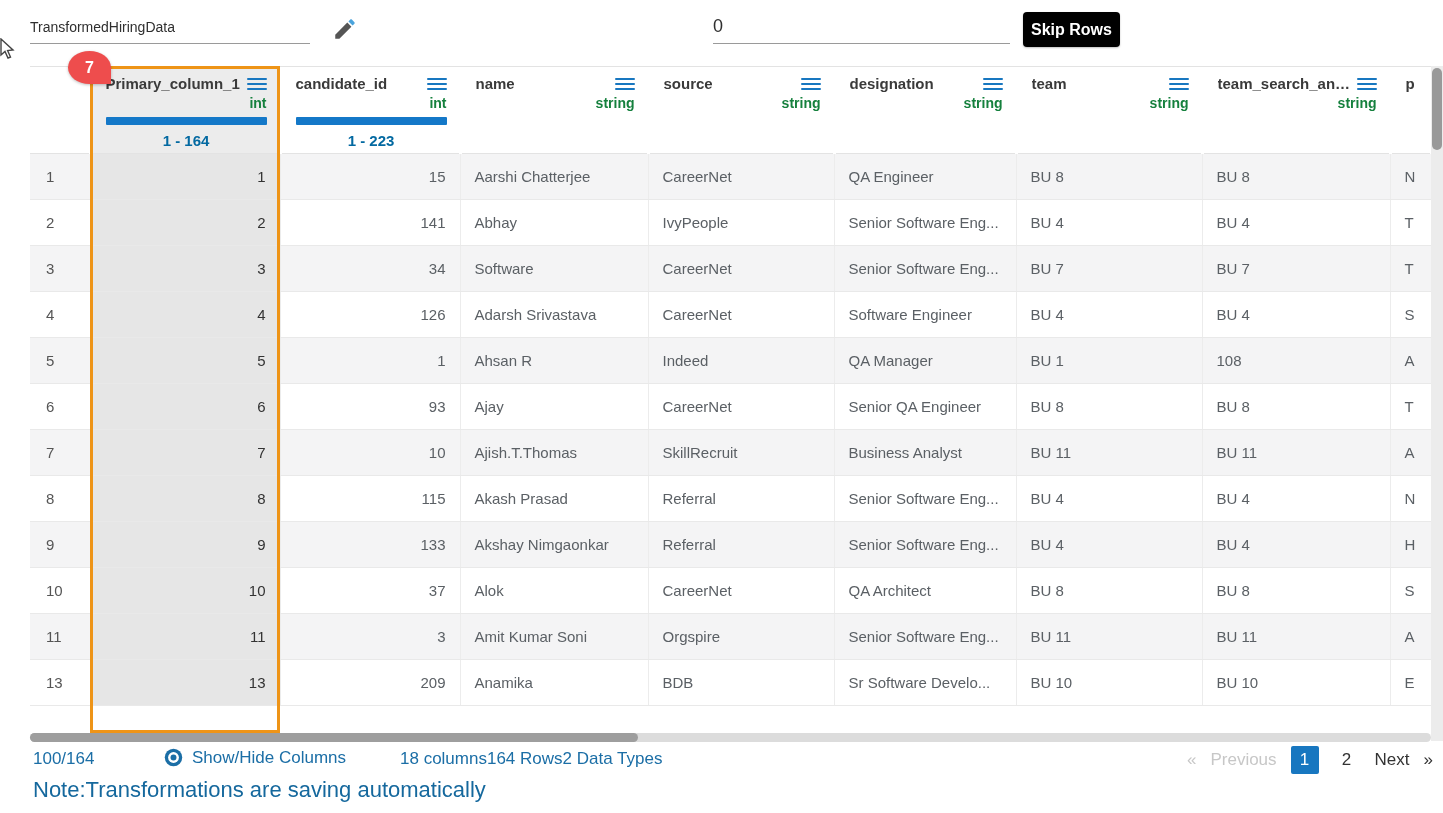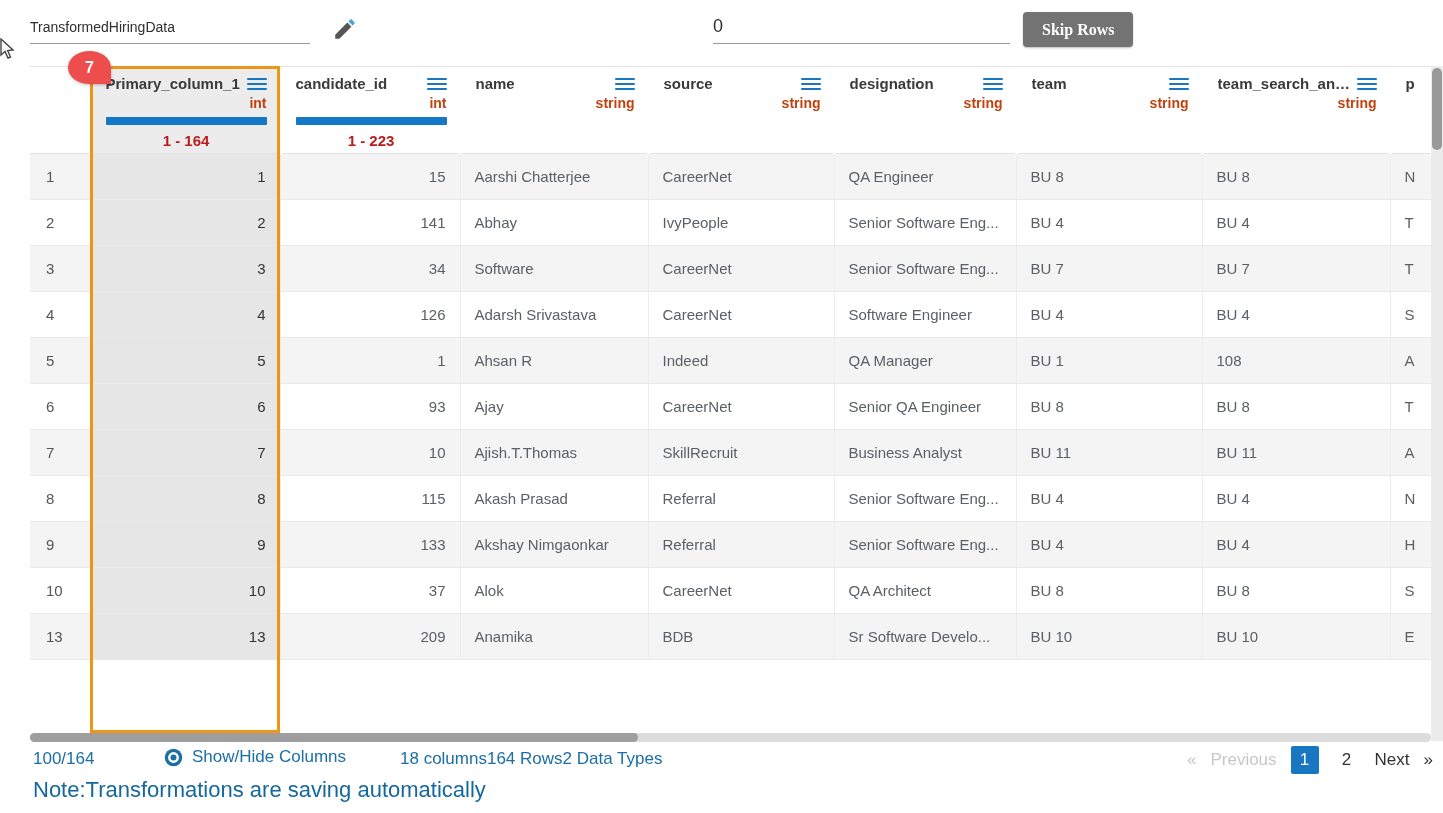--- a/index.html
+++ b/index.html
@@ -8,23 +8,23 @@
   .stage { position:relative; width:1443px; height:813px; background:#fff; }
 
   
   .title-input { position:absolute; left:30px; top:10px; width:280px; height:34px;
     border:none; border-bottom:1px solid #9a9a9a; font-size:14px; color:#2f2f2f;
     font-family:"Liberation Sans", sans-serif; background:transparent; outline:none; }
   .pencil { position:absolute; left:332px; top:16px; width:26px; height:26px; cursor:pointer; }
   .skip-input { position:absolute; left:713px; top:10px; width:297px; height:34px;
     border:none; border-bottom:1px solid #9a9a9a; font-size:18px; color:#2f2f2f;
     font-family:"Liberation Sans", sans-serif; background:transparent; outline:none; }
-  .skip-btn { position:absolute; left:1023px; top:12px; height:35px; padding:0 19px;
-    background:#737373; color:#fff; border:none; border-radius:4px; font-size:16px;
-    font-weight:700; font-family:Liberation Serif, serif; cursor:pointer;
+  .skip-btn { position:absolute; left:1023px; top:12px; height:35px; padding:0 8px;
+    background:#000000; color:#fff; border:none; border-radius:4px; font-size:16px;
+    font-weight:700; font-family:Liberation Sans, sans-serif; cursor:pointer;
     box-shadow:0 1px 2px rgba(0,0,0,.25); }
 
   
   .cursor { position:absolute; left:0px; top:38px; width:15px; height:22px; z-index:60; }
 
   
   .grid-wrap { position:absolute; left:30px; top:66px; width:1401px; height:667px;
     overflow:hidden; border-top:1px solid #e3e3e3; }
   table.grid { border-collapse:collapse; table-layout:fixed; width:1401px; }
   .grid th, .grid td { overflow:hidden; white-space:nowrap; text-overflow:ellipsis; }
@@ -34,23 +34,23 @@
   .grid th.rownum-h { border:none; background:#fff; border-bottom:1px solid #e3e3e3; }
   .cw-n  { width:60px; }
   .cw-0 { width:190px; } .cw-1 { width:180px; } .cw-2 { width:188px; }
   .cw-3 { width:186px; } .cw-4 { width:182px; } .cw-5 { width:186px; }
   .cw-6 { width:188px; } .cw-7 { width:41px; }
 
   .h-top { display:flex; justify-content:space-between; align-items:flex-start; }
   .h-name { font-size:15px; color:#3a3a3a; overflow:hidden; text-overflow:ellipsis; }
   .burger { display:inline-block; width:20px; padding-top:3px; flex:0 0 auto; cursor:pointer; }
   .burger i { display:block; height:2px; background:#1877c0; margin-bottom:3px; border-radius:1px; }
-  .h-type { text-align:right; font-size:14px; color:#c2410c; margin-top:2px; }
+  .h-type { text-align:right; font-size:14px; color:#15803d; margin-top:2px; }
   .h-bar { height:8px; background:#1478c8; margin-top:6px; border-radius:1px; }
-  .h-range { text-align:center; font-size:15px; color:#b91c1c; margin-top:7px; }
+  .h-range { text-align:center; font-size:15px; color:#0369a1; margin-top:7px; }
   th.sel-col { background:#ececec; }
 
   .grid td { height:46px; padding:0 14px; font-size:15px; color:#5b6065;
     border-bottom:1px solid #e9e9e9; border-right:1px solid #ececec; }
   .grid tbody tr:nth-child(odd) td { background:#f4f4f5; }
   .grid tbody tr:nth-child(even) td { background:#ffffff; }
   .grid td.rownum { color:#555; padding-left:16px; border-right:1px solid #e3e3e3; }
   .grid td.num { text-align:right; }
   .grid td.sel-col { background:#e6e6e6 !important; color:#333; }
 
@@ -70,21 +70,21 @@
   .vthumb { position:absolute; left:1px; top:2px; width:10px; height:82px;
     background:#999; border-radius:6px; cursor:pointer; }
   .hscroll { position:absolute; left:30px; top:733px; width:1401px; height:9px;
     background:#dcdcdc; border-radius:5px; }
   .hthumb { position:absolute; left:0; top:0; width:608px; height:9px;
     background:#9e9e9e; border-radius:5px; cursor:pointer; }
 
   
   .f-counter { position:absolute; left:33px; top:749px; font-size:17px; color:#1b6ea6; }
   .f-showhide { position:absolute; left:163px; top:747px; display:flex; gap:8px;
-    color:#1b6ea6; font-size:17px; cursor:pointer; }
+    align-items:center; color:#1b6ea6; font-size:17px; cursor:pointer; }
   .f-stats { position:absolute; left:400px; top:749px; display:flex; gap:0;
     color:#1b6ea6; font-size:17px; font-weight:400; }
   .f-note { position:absolute; left:33px; top:777px; font-size:22px; color:#15689d; }
   .pager { position:absolute; right:10px; top:746px; display:flex; align-items:center;
     gap:14px; font-size:17px; color:#333; }
   .pg-dim { color:#c7c7c7; }
   .pg-page { min-width:28px; height:28px; display:flex; align-items:center;
     justify-content:center; cursor:pointer; }
   .pg-active { background:#1877c0; color:#fff; border-radius:2px; }
 </style>
@@ -303,20 +303,31 @@
             <td class="cw-0 num sel-col">10</td>
             <td class="cw-1 num">37</td>
             <td class="cw-2">Alok</td>
             <td class="cw-3">CareerNet</td>
             <td class="cw-4">QA Architect</td>
             <td class="cw-5">BU 8</td>
             <td class="cw-6">BU 8</td>
             <td class="cw-7">S</td>
           </tr>
           <tr>
+            <td class="rownum">11</td>
+            <td class="cw-0 num sel-col">11</td>
+            <td class="cw-1 num">3</td>
+            <td class="cw-2">Amit Kumar Soni</td>
+            <td class="cw-3">Orgspire</td>
+            <td class="cw-4">Senior Software Eng...</td>
+            <td class="cw-5">BU 11</td>
+            <td class="cw-6">BU 11</td>
+            <td class="cw-7">A</td>
+          </tr>
+          <tr>
             <td class="rownum">13</td>
             <td class="cw-0 num sel-col">13</td>
             <td class="cw-1 num">209</td>
             <td class="cw-2">Anamika</td>
             <td class="cw-3">BDB</td>
             <td class="cw-4">Sr Software Develo...</td>
             <td class="cw-5">BU 10</td>
             <td class="cw-6">BU 10</td>
             <td class="cw-7">E</td>
           </tr>

